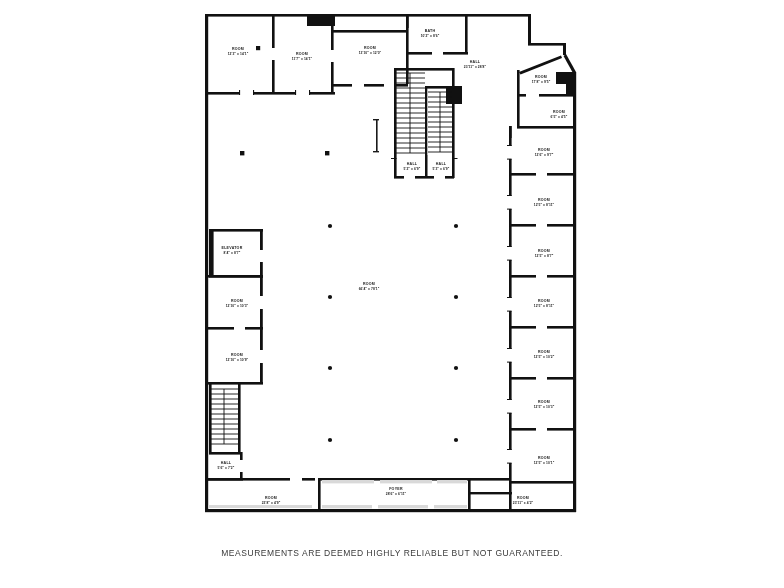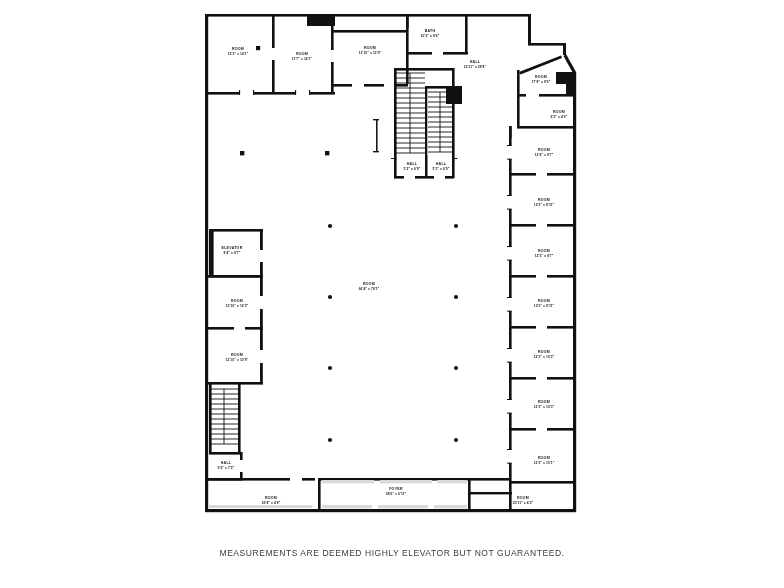--- a/index.html
+++ b/index.html
@@ -420,13 +420,13 @@
         </g>
         <g>
           <text class="lbl lbl-name" x="523" y="499">ROOM</text>
           <text class="lbl lbl-dim" x="523" y="503.6">23'11" x 4'2"</text>
         </g>
       </g>
 
 </svg>
 </div>
 
-<div class="caption">MEASUREMENTS ARE DEEMED HIGHLY ELEVATOR BUT NOT GUARANTEED.</div>
+<div class="caption">MEASUREMENTS ARE DEEMED HIGHLY RELIABLE BUT NOT GUARANTEED.</div>
 
 </body></html>

